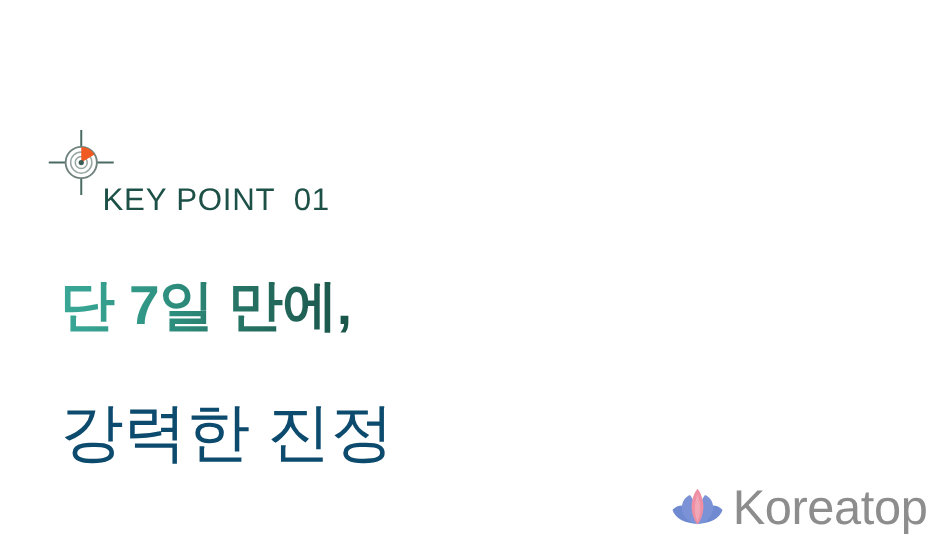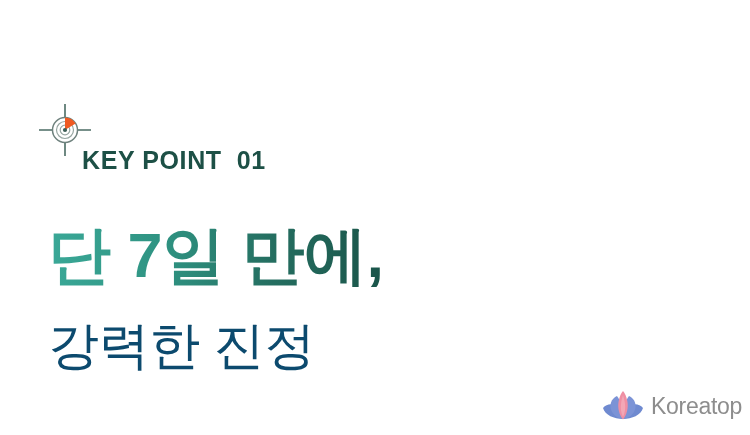--- a/index.html
+++ b/index.html
@@ -37,36 +37,36 @@
     width: 62px;
     height: 62px;
     display: block;
   }
   .eyebrow-label {
     position: absolute;
     left: 48px;
     top: 48px;
     font-family: "Liberation Sans", "DejaVu Sans", sans-serif;
     font-size: 25px;
-    font-weight: 700;
+    font-weight: 400;
     letter-spacing: 0.6px;
     color: #1d5046;
     white-space: pre;
     line-height: 1;
     margin: 0;
   }
 
   
   .headline-primary {
     position: absolute;
     left: 48px;
     top: 222px;
     margin: 0;
     font-family: "Liberation Sans", "DejaVu Sans", sans-serif;
-    font-size: 63px;
+    font-size: 44px;
     font-weight: 700;
     line-height: 1.05;
     letter-spacing: -0.5px;
     white-space: pre;
     background-image: linear-gradient(90deg, #3aa897 0%, #2f9382 34%, #256f61 66%, #1a5449 100%);
     -webkit-background-clip: text;
     background-clip: text;
     color: transparent;
     -webkit-text-fill-color: transparent;
   }
@@ -95,21 +95,21 @@
     height: 46px;
   }
   .logo-mark {
     width: 44px;
     height: 36px;
     display: block;
     flex: 0 0 auto;
   }
   .logo-text {
     font-family: "Liberation Sans", "DejaVu Sans", sans-serif;
-    font-size: 23px;
+    font-size: 39px;
     font-weight: 400;
     letter-spacing: -0.3px;
     color: #8d8d8d;
     line-height: 1;
     white-space: pre;
   }
 </style>
 </head>
 <body>
 

